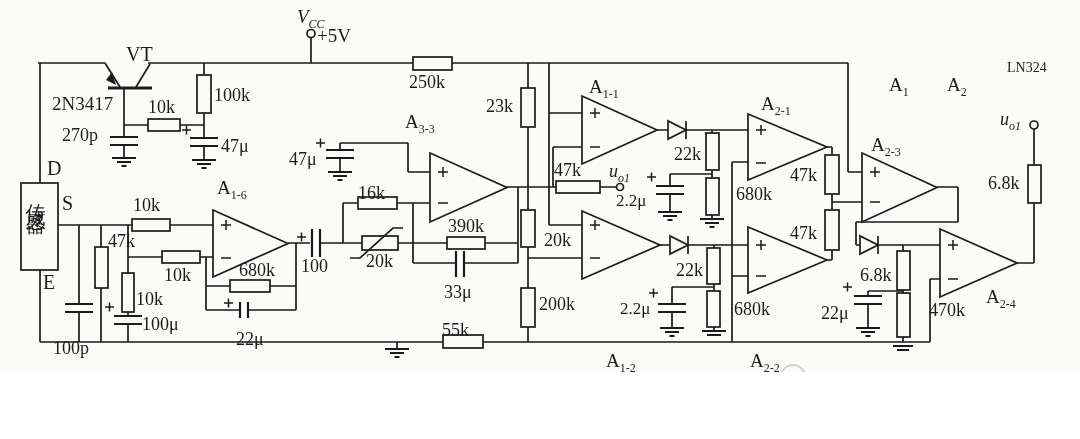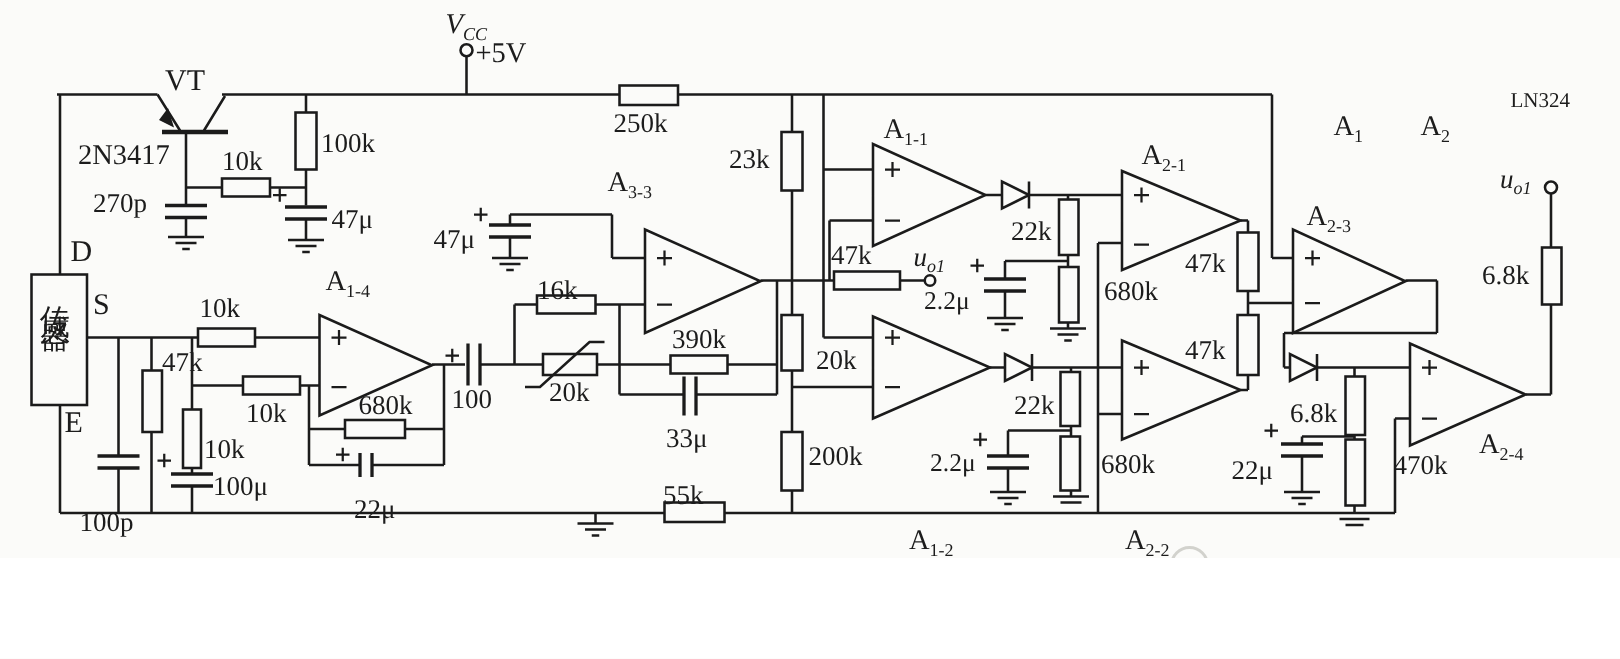--- a/index.html
+++ b/index.html
@@ -157,37 +157,37 @@
 
   <g fill="#fbfbf9">
     <circle cx="311" cy="33.5" r="4"></circle>
     <circle cx="620" cy="187" r="3.5"></circle>
     <circle cx="1034" cy="125" r="4"></circle>
   </g>
 </svg>
 
 <span class="lbl it" style="left:297px;top:7px;font-size:19px"><span>V</span><sub>CC</sub></span>
 <span class="lbl" style="left:317px;top:26px;font-size:19px">+5V</span>
-<span class="lbl" style="left:110px;top:44px;font-size:20px">VT</span>
+<span class="lbl" style="left:126px;top:44px;font-size:20px">VT</span>
 <span class="lbl" style="left:52px;top:94px;font-size:19px">2N3417</span>
 <span class="lbl" style="left:148px;top:98px">10k</span>
 <span class="lbl" style="left:214px;top:86px">100k</span>
 <span class="lbl" style="left:62px;top:126px">270p</span>
 <span class="lbl" style="left:221px;top:137px">47μ</span>
 <span class="lbl" style="left:47px;top:158px;font-size:20px">D</span>
 <span class="lbl" style="left:62px;top:193px;font-size:20px">S</span>
 <span class="lbl" style="left:43px;top:272px;font-size:20px">E</span>
 <span class="lbl vert" style="left:26px;top:188px">传感器</span>
 <span class="lbl" style="left:53px;top:339px">100p</span>
 <span class="lbl" style="left:133px;top:196px">10k</span>
 <span class="lbl" style="left:108px;top:232px">47k</span>
 <span class="lbl" style="left:164px;top:266px">10k</span>
 <span class="lbl" style="left:136px;top:290px">10k</span>
 <span class="lbl" style="left:142px;top:315px">100μ</span>
-<span class="lbl" style="left:217px;top:178px;font-size:19px"><span>A</span><sub>1-4</sub></span>
+<span class="lbl" style="left:217px;top:178px;font-size:19px"><span>A</span><sub>1-6</sub></span>
 <span class="lbl" style="left:239px;top:261px">680k</span>
 <span class="lbl" style="left:236px;top:330px">22μ</span>
 <span class="lbl" style="left:301px;top:257px">100</span>
 <span class="lbl" style="left:289px;top:150px">47μ</span>
 <span class="lbl" style="left:405px;top:112px;font-size:19px"><span>A</span><sub>3-3</sub></span>
 <span class="lbl" style="left:358px;top:184px">16k</span>
 <span class="lbl" style="left:366px;top:252px">20k</span>
 <span class="lbl" style="left:448px;top:217px">390k</span>
 <span class="lbl" style="left:444px;top:283px">33μ</span>
 <span class="lbl" style="left:409px;top:73px">250k</span>

